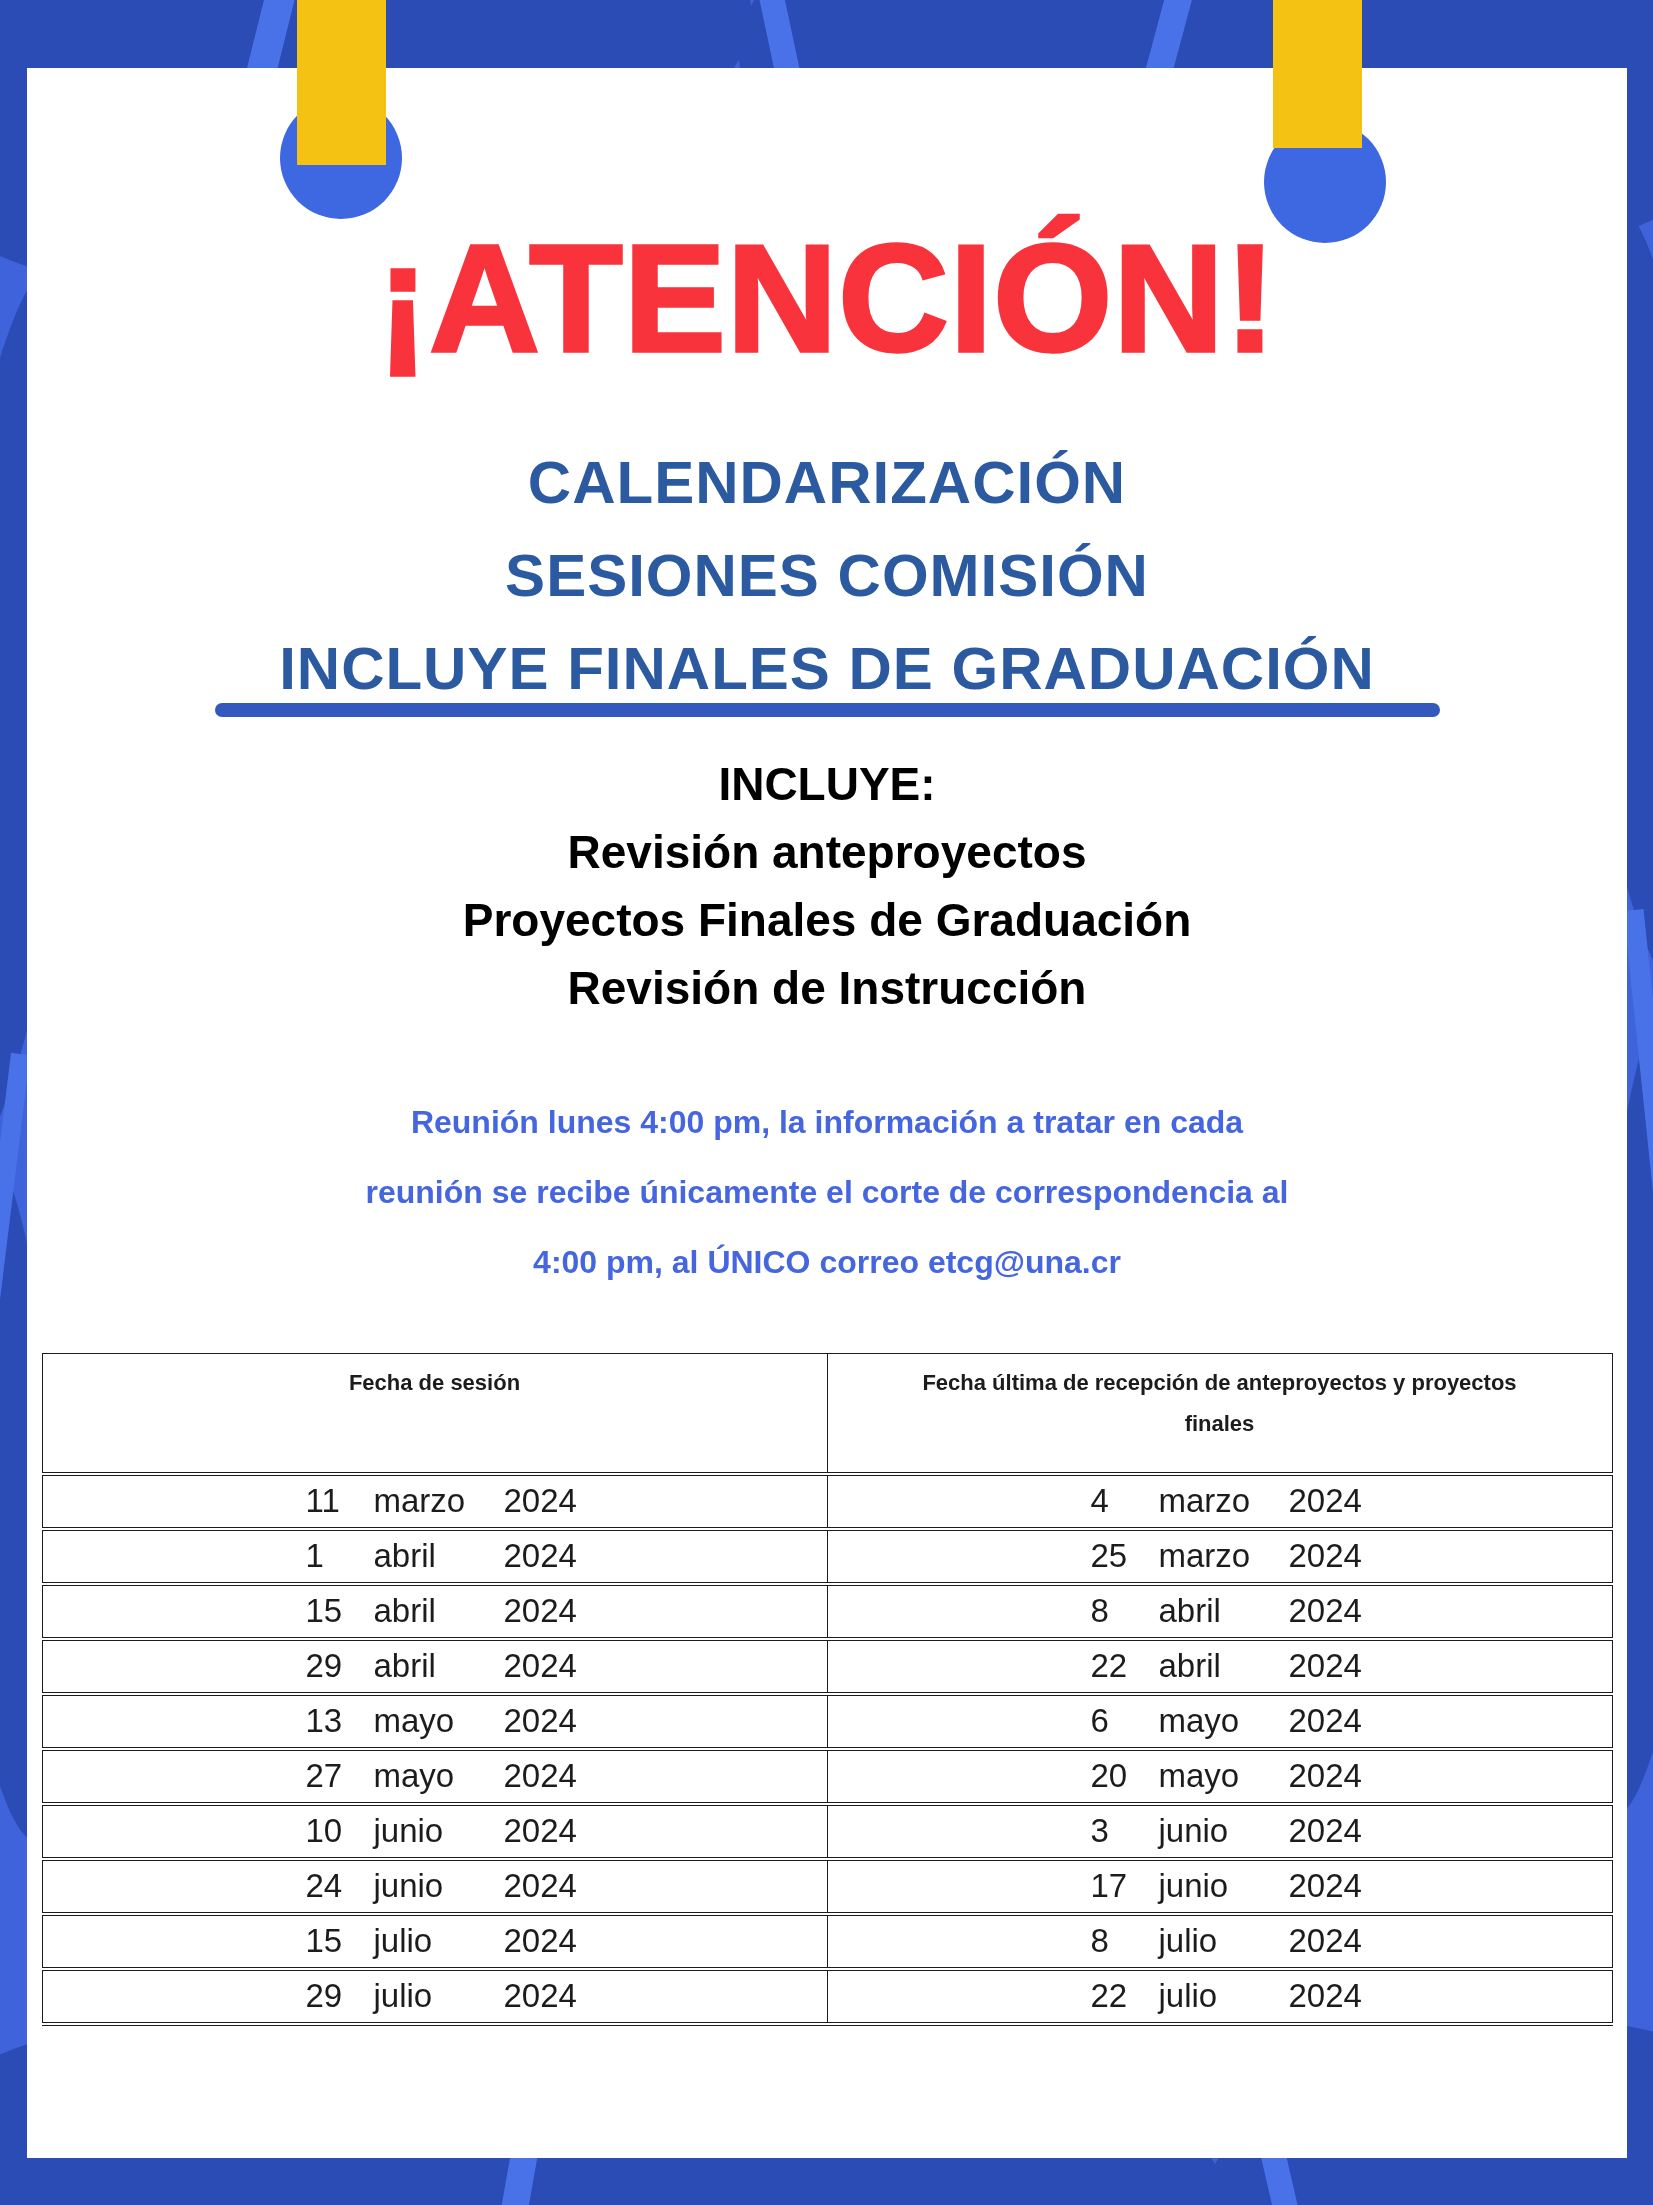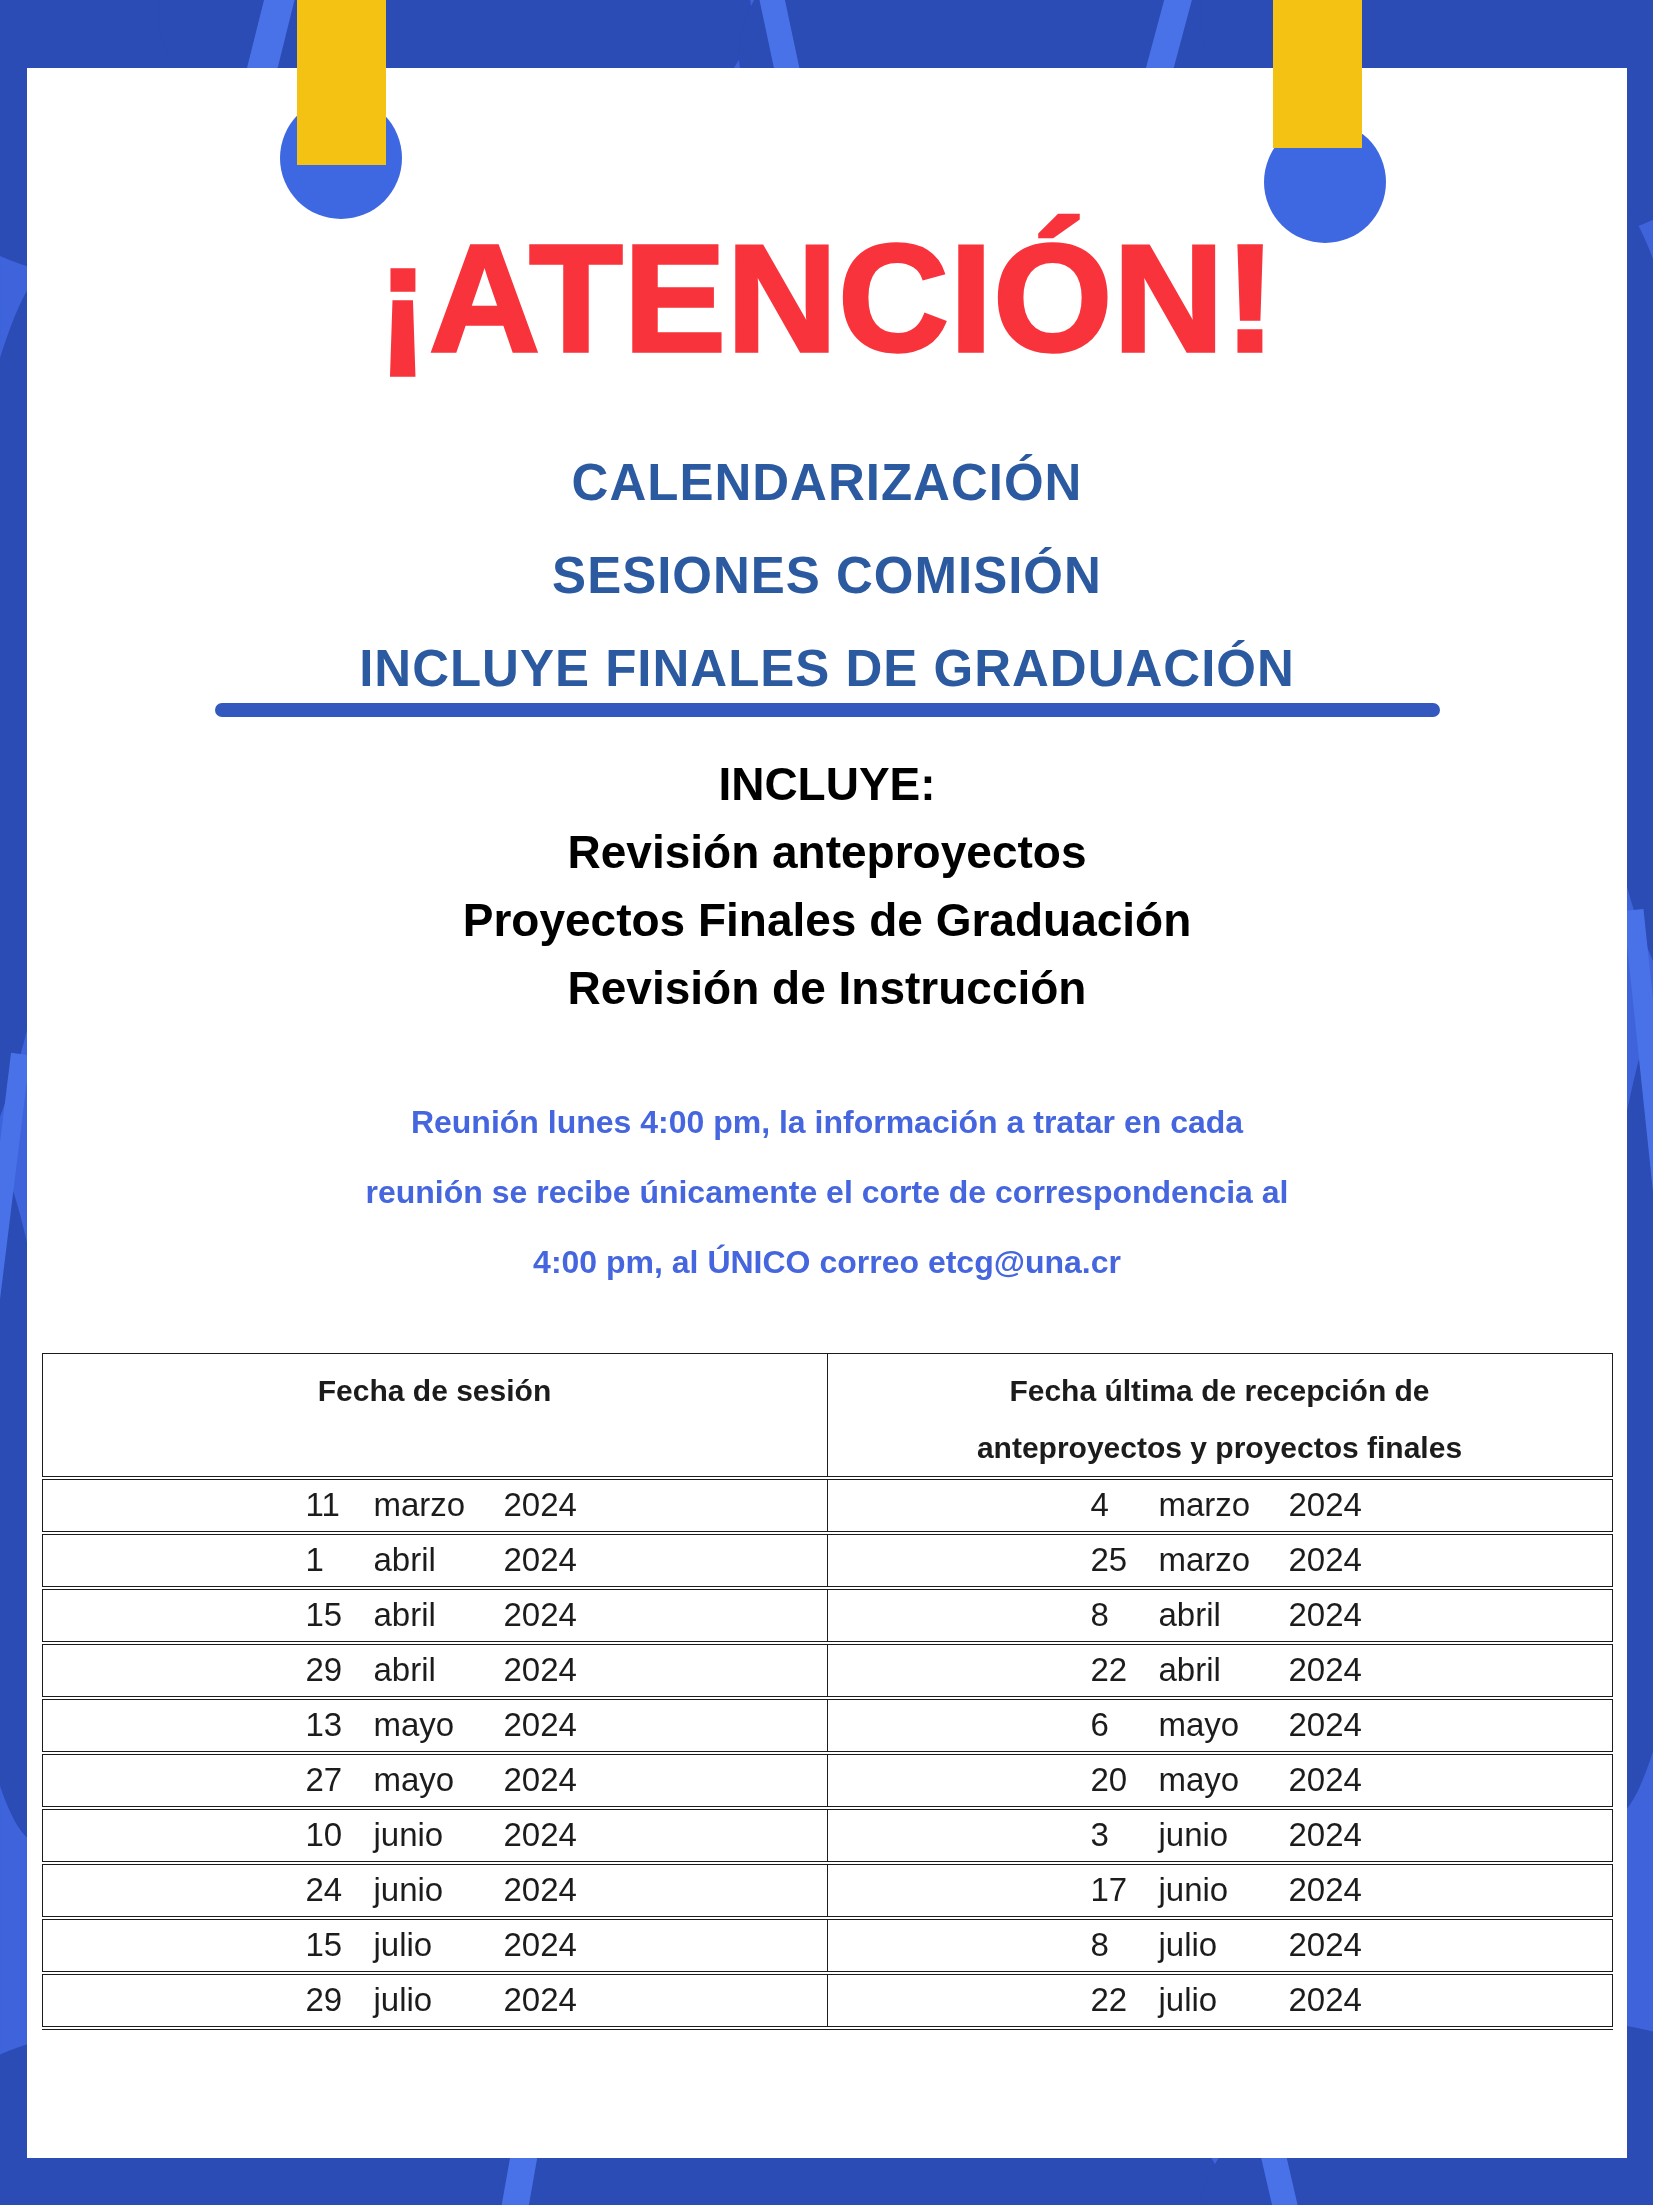--- a/index.html
+++ b/index.html
@@ -49,21 +49,21 @@
     margin-top:153px;
     font-size:153px;
     line-height:1;
     font-weight:700;
     color:var(--title-red);
     -webkit-text-stroke:3.4px var(--title-red);
     letter-spacing:1px;
   }
   .subtitle{
     margin-top:62px;
-    font-size:51px;
+    font-size:60px;
     line-height:93px;
     font-weight:700;
     color:var(--heading-blue);
     letter-spacing:1px;
   }
   .underline{
     width:1225px;height:14.4px;border-radius:7.2px;
     background:var(--underline-blue);
     margin:-12.4px auto 0;
   }
@@ -92,21 +92,21 @@
     border-bottom:4.3px double var(--ink);
   }
   table.schedule col{width:50%;}
   table.schedule th, table.schedule td{
     border:1.4px solid var(--ink);
   }
   table.schedule th{
     height:120px;
     vertical-align:top;
     padding-top:7.7px;
-    font-size:30px;
+    font-size:22px;
     font-weight:700;
     border-bottom:4.3px double var(--ink);
     text-align:center;
   }
   table.schedule th .hdr{display:block;line-height:1.9;margin:0 auto;}
   table.schedule th:nth-child(2) .hdr{max-width:613px;}
   table.schedule td{
     height:55px;
     font-size:33px;
     text-align:left;

